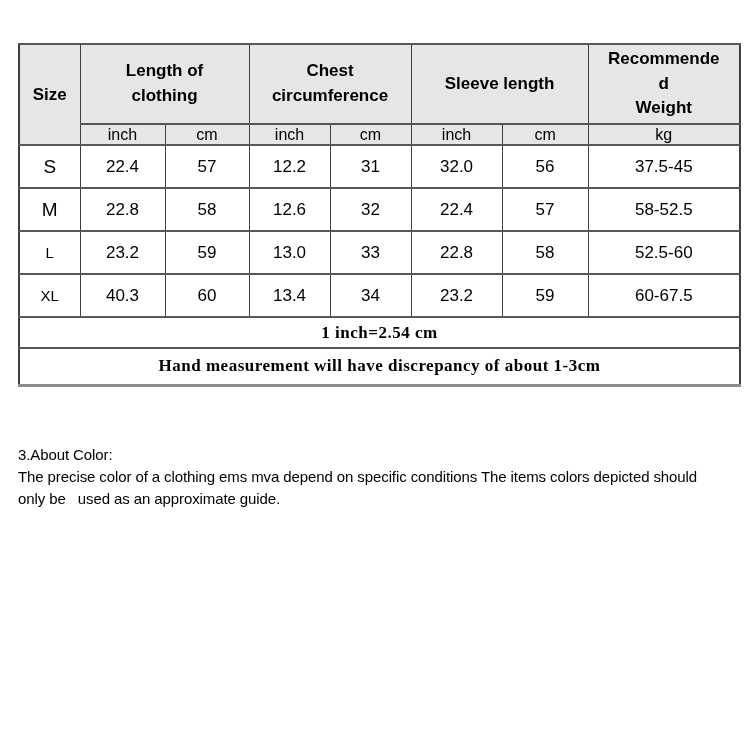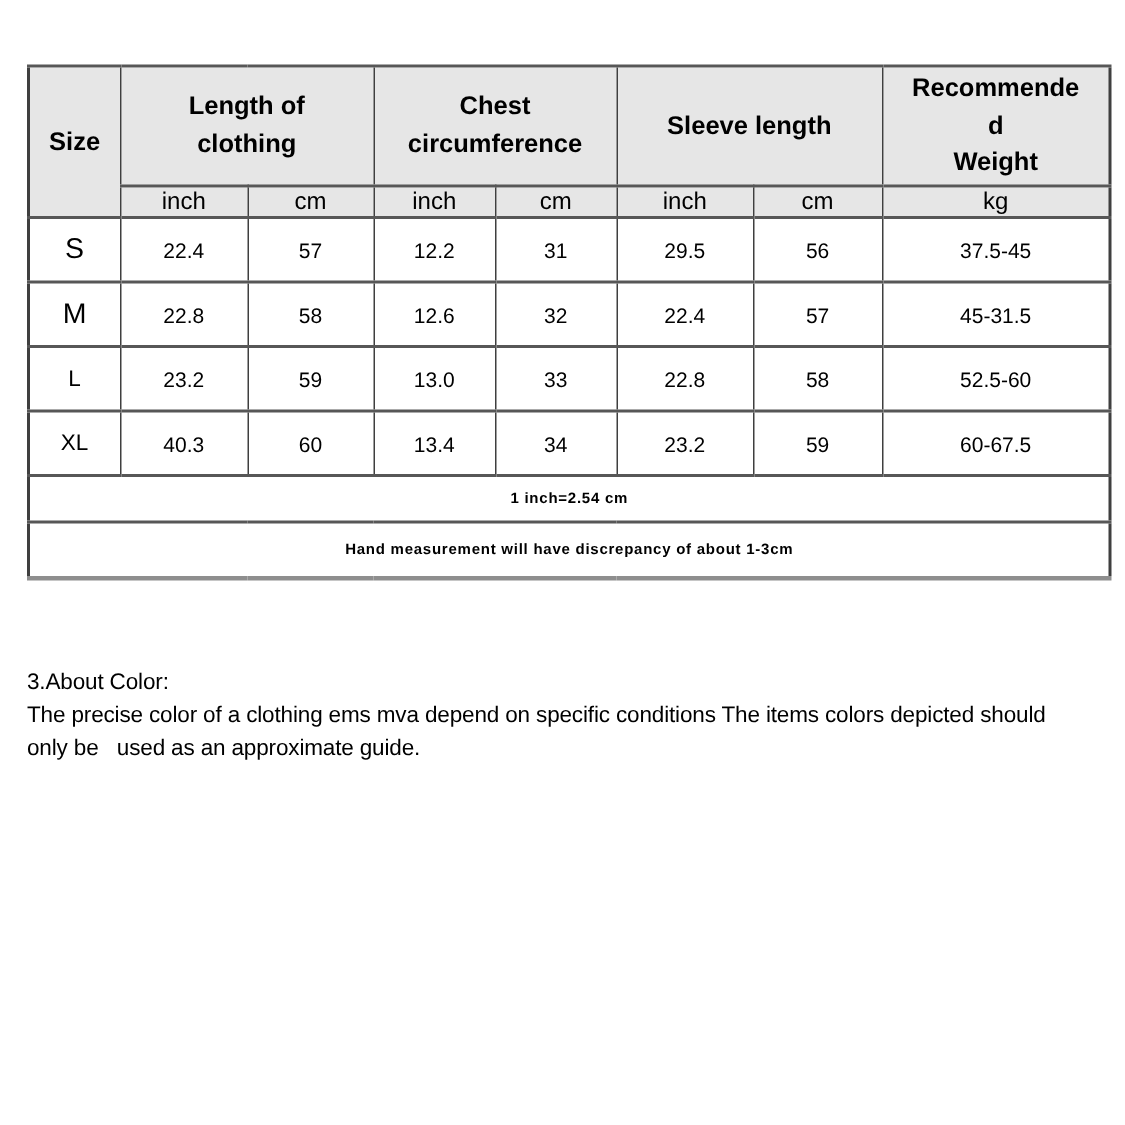--- a/index.html
+++ b/index.html
@@ -39,28 +39,28 @@
   tr.note-row-2   { height: 37px; margin-left: 24px; }
 
   .hdr-bg { background: #e6e6e6; }
   th.group-hdr {
     font-size: 17px; font-weight: bold;
     line-height: 1.45;
     white-space: pre-line;
   }
   th.corner-hdr { font-size: 17px; font-weight: bold; }
   td.unit-cell { font-size: 16px; font-weight: normal; }
-  td.value-cell { font-size: 14px; font-weight: normal; }
+  td.value-cell { font-size: 17px; font-weight: normal; }
   td.size-cell { font-size: 19px; }
   tr.data-row:nth-child(3) td.size-cell,
   tr.data-row:nth-child(4) td.size-cell { font-size: 15px; }
   td.note-cell {
-    font-family: Liberation Sans, sans-serif;
+    font-family: Liberation Serif, serif;
     font-weight: bold;
-    font-size: 10px;
+    font-size: 17px;
     letter-spacing: 0.5px;
   }
 
   
   .disclaimers {
     position: absolute;
     left: 18px; top: 400px;
     width: 724px;
     font-size: 15px;
     line-height: 22px;
@@ -107,33 +107,33 @@
         <td class="unit-cell hdr-bg">kg</td>
       </tr>
     </thead>
     <tbody>
       <tr class="data-row">
         <td class="value-cell size-cell">S</td>
         <td class="value-cell">22.4</td>
         <td class="value-cell">57</td>
         <td class="value-cell">12.2</td>
         <td class="value-cell">31</td>
-        <td class="value-cell">29.5</td>
+        <td class="value-cell">32.0</td>
         <td class="value-cell">56</td>
         <td class="value-cell">37.5-45</td>
       </tr>
       <tr class="data-row">
         <td class="value-cell size-cell">M</td>
         <td class="value-cell">22.8</td>
         <td class="value-cell">58</td>
         <td class="value-cell">12.6</td>
         <td class="value-cell">32</td>
         <td class="value-cell">22.4</td>
         <td class="value-cell">57</td>
-        <td class="value-cell">45-31.5</td>
+        <td class="value-cell">58-52.5</td>
       </tr>
       <tr class="data-row">
         <td class="value-cell size-cell">L</td>
         <td class="value-cell">23.2</td>
         <td class="value-cell">59</td>
         <td class="value-cell">13.0</td>
         <td class="value-cell">33</td>
         <td class="value-cell">22.8</td>
         <td class="value-cell">58</td>
         <td class="value-cell">52.5-60</td>

